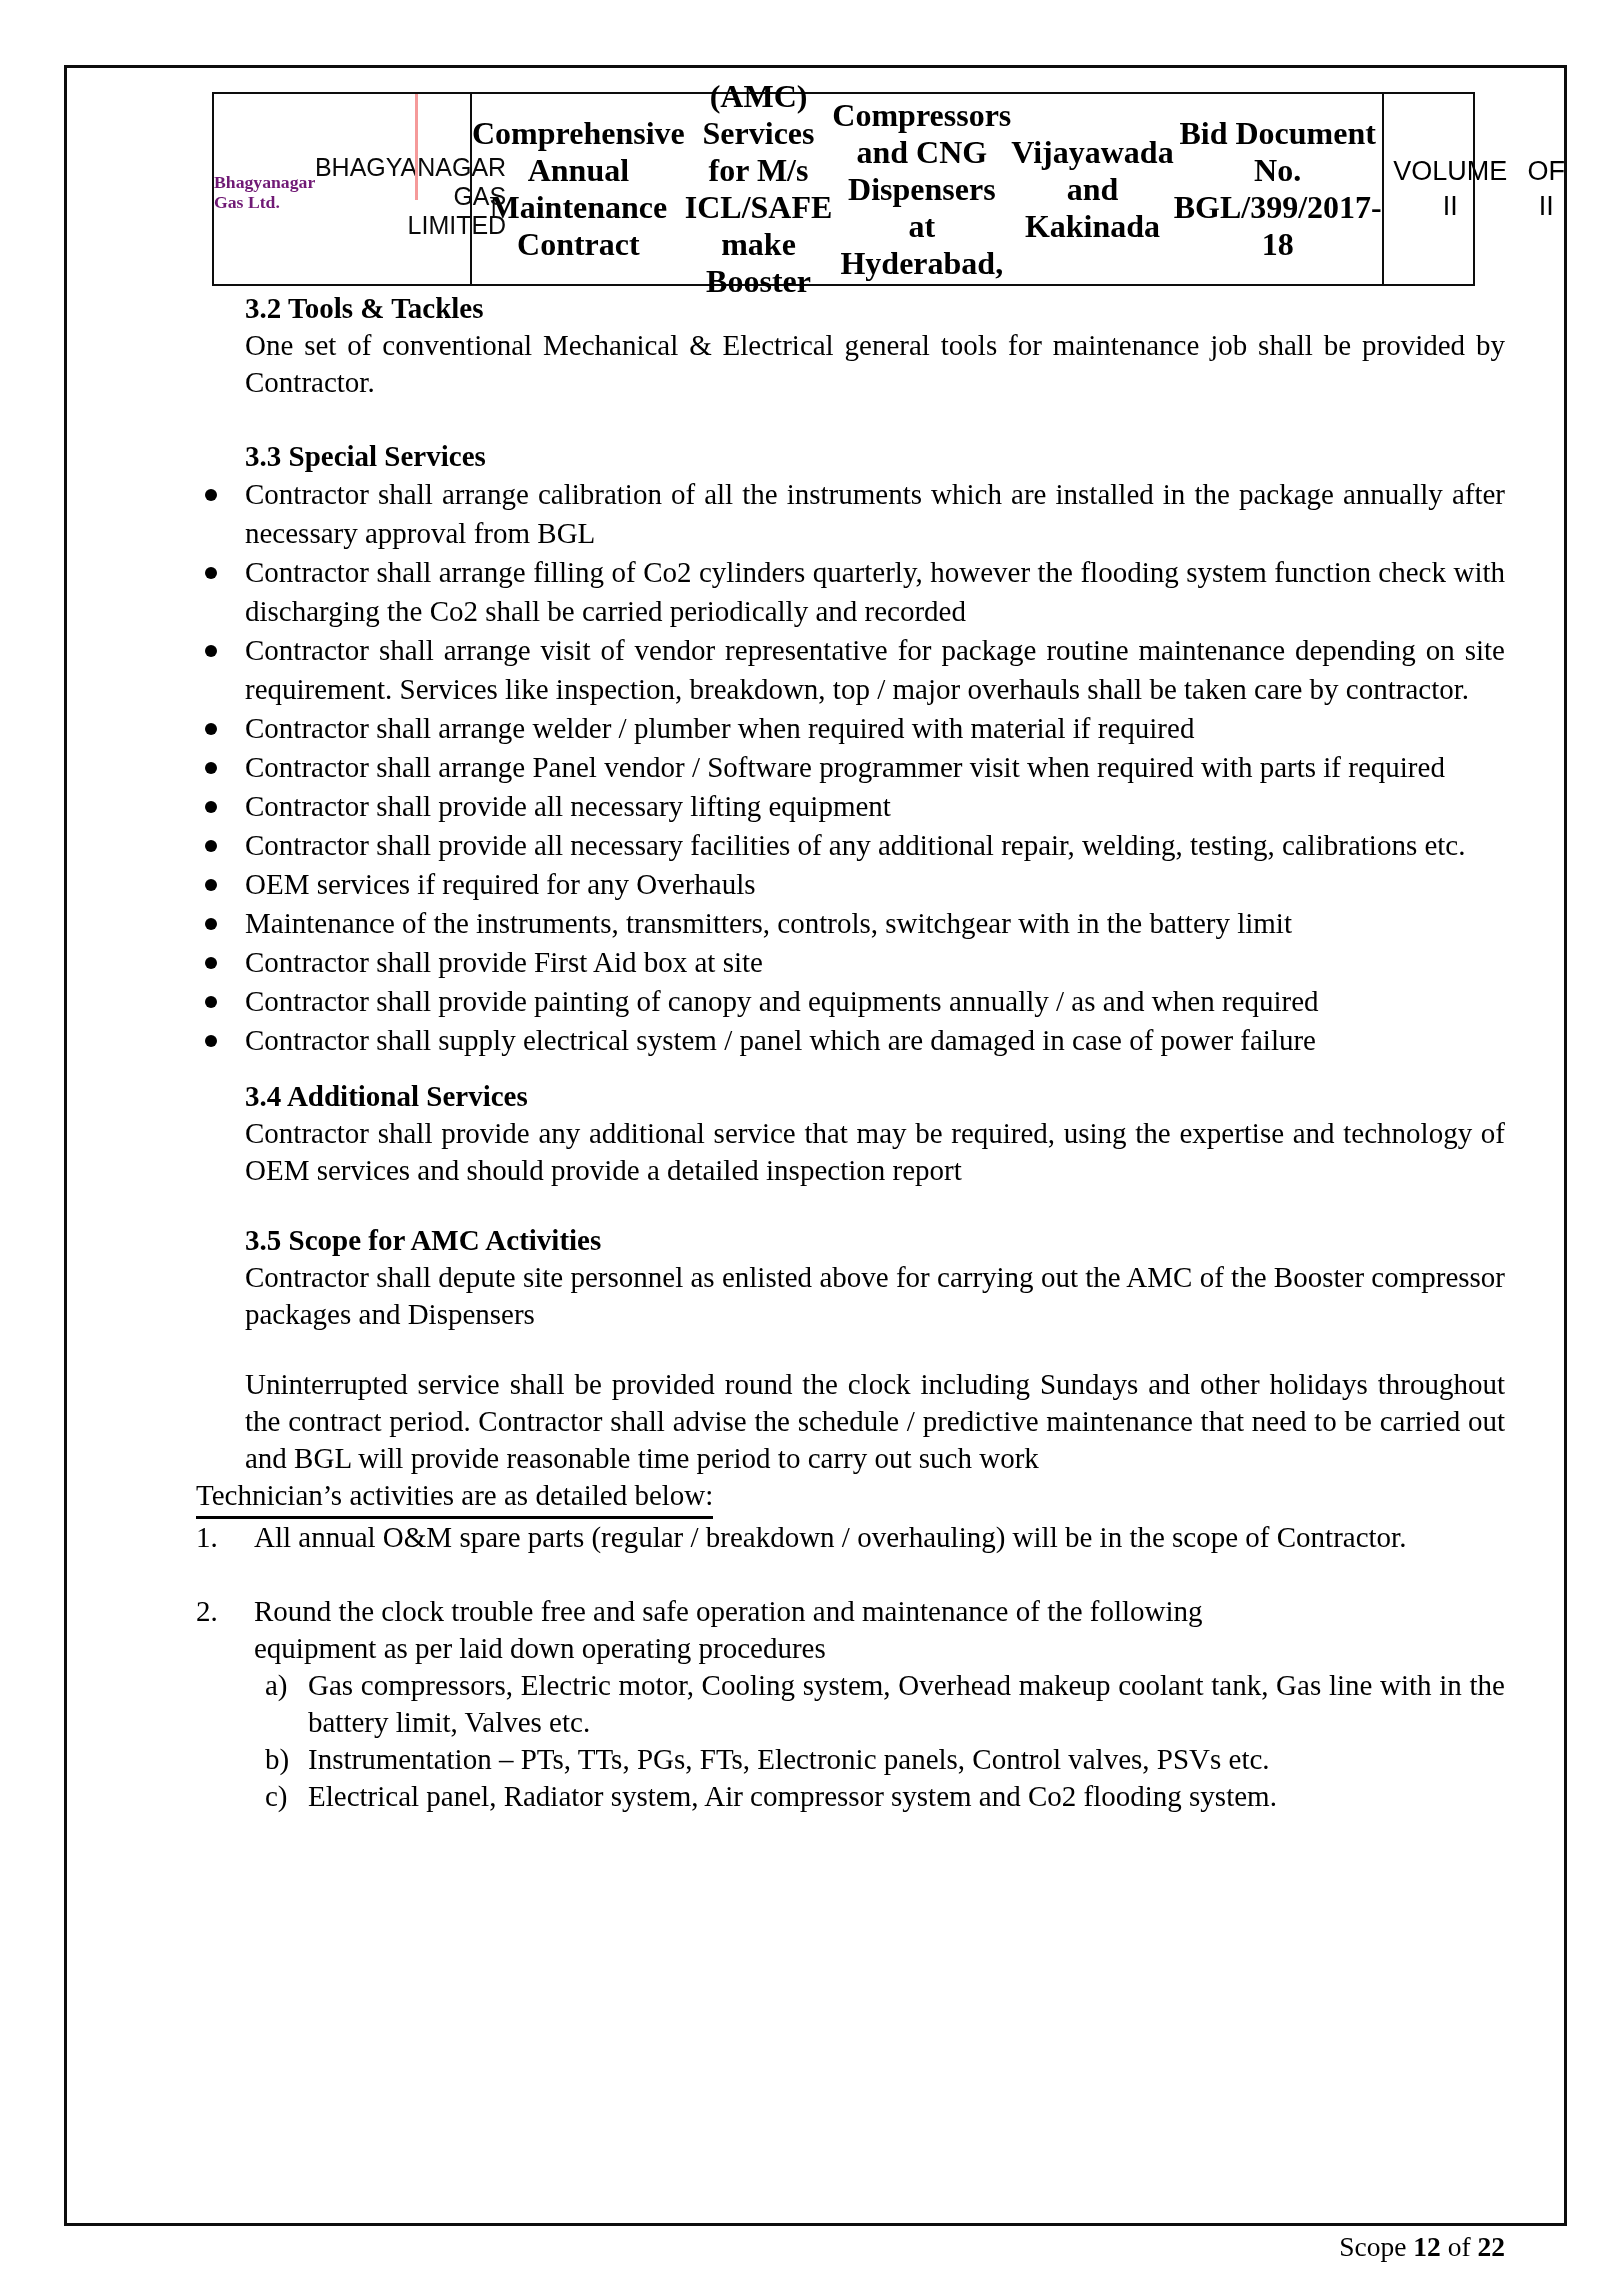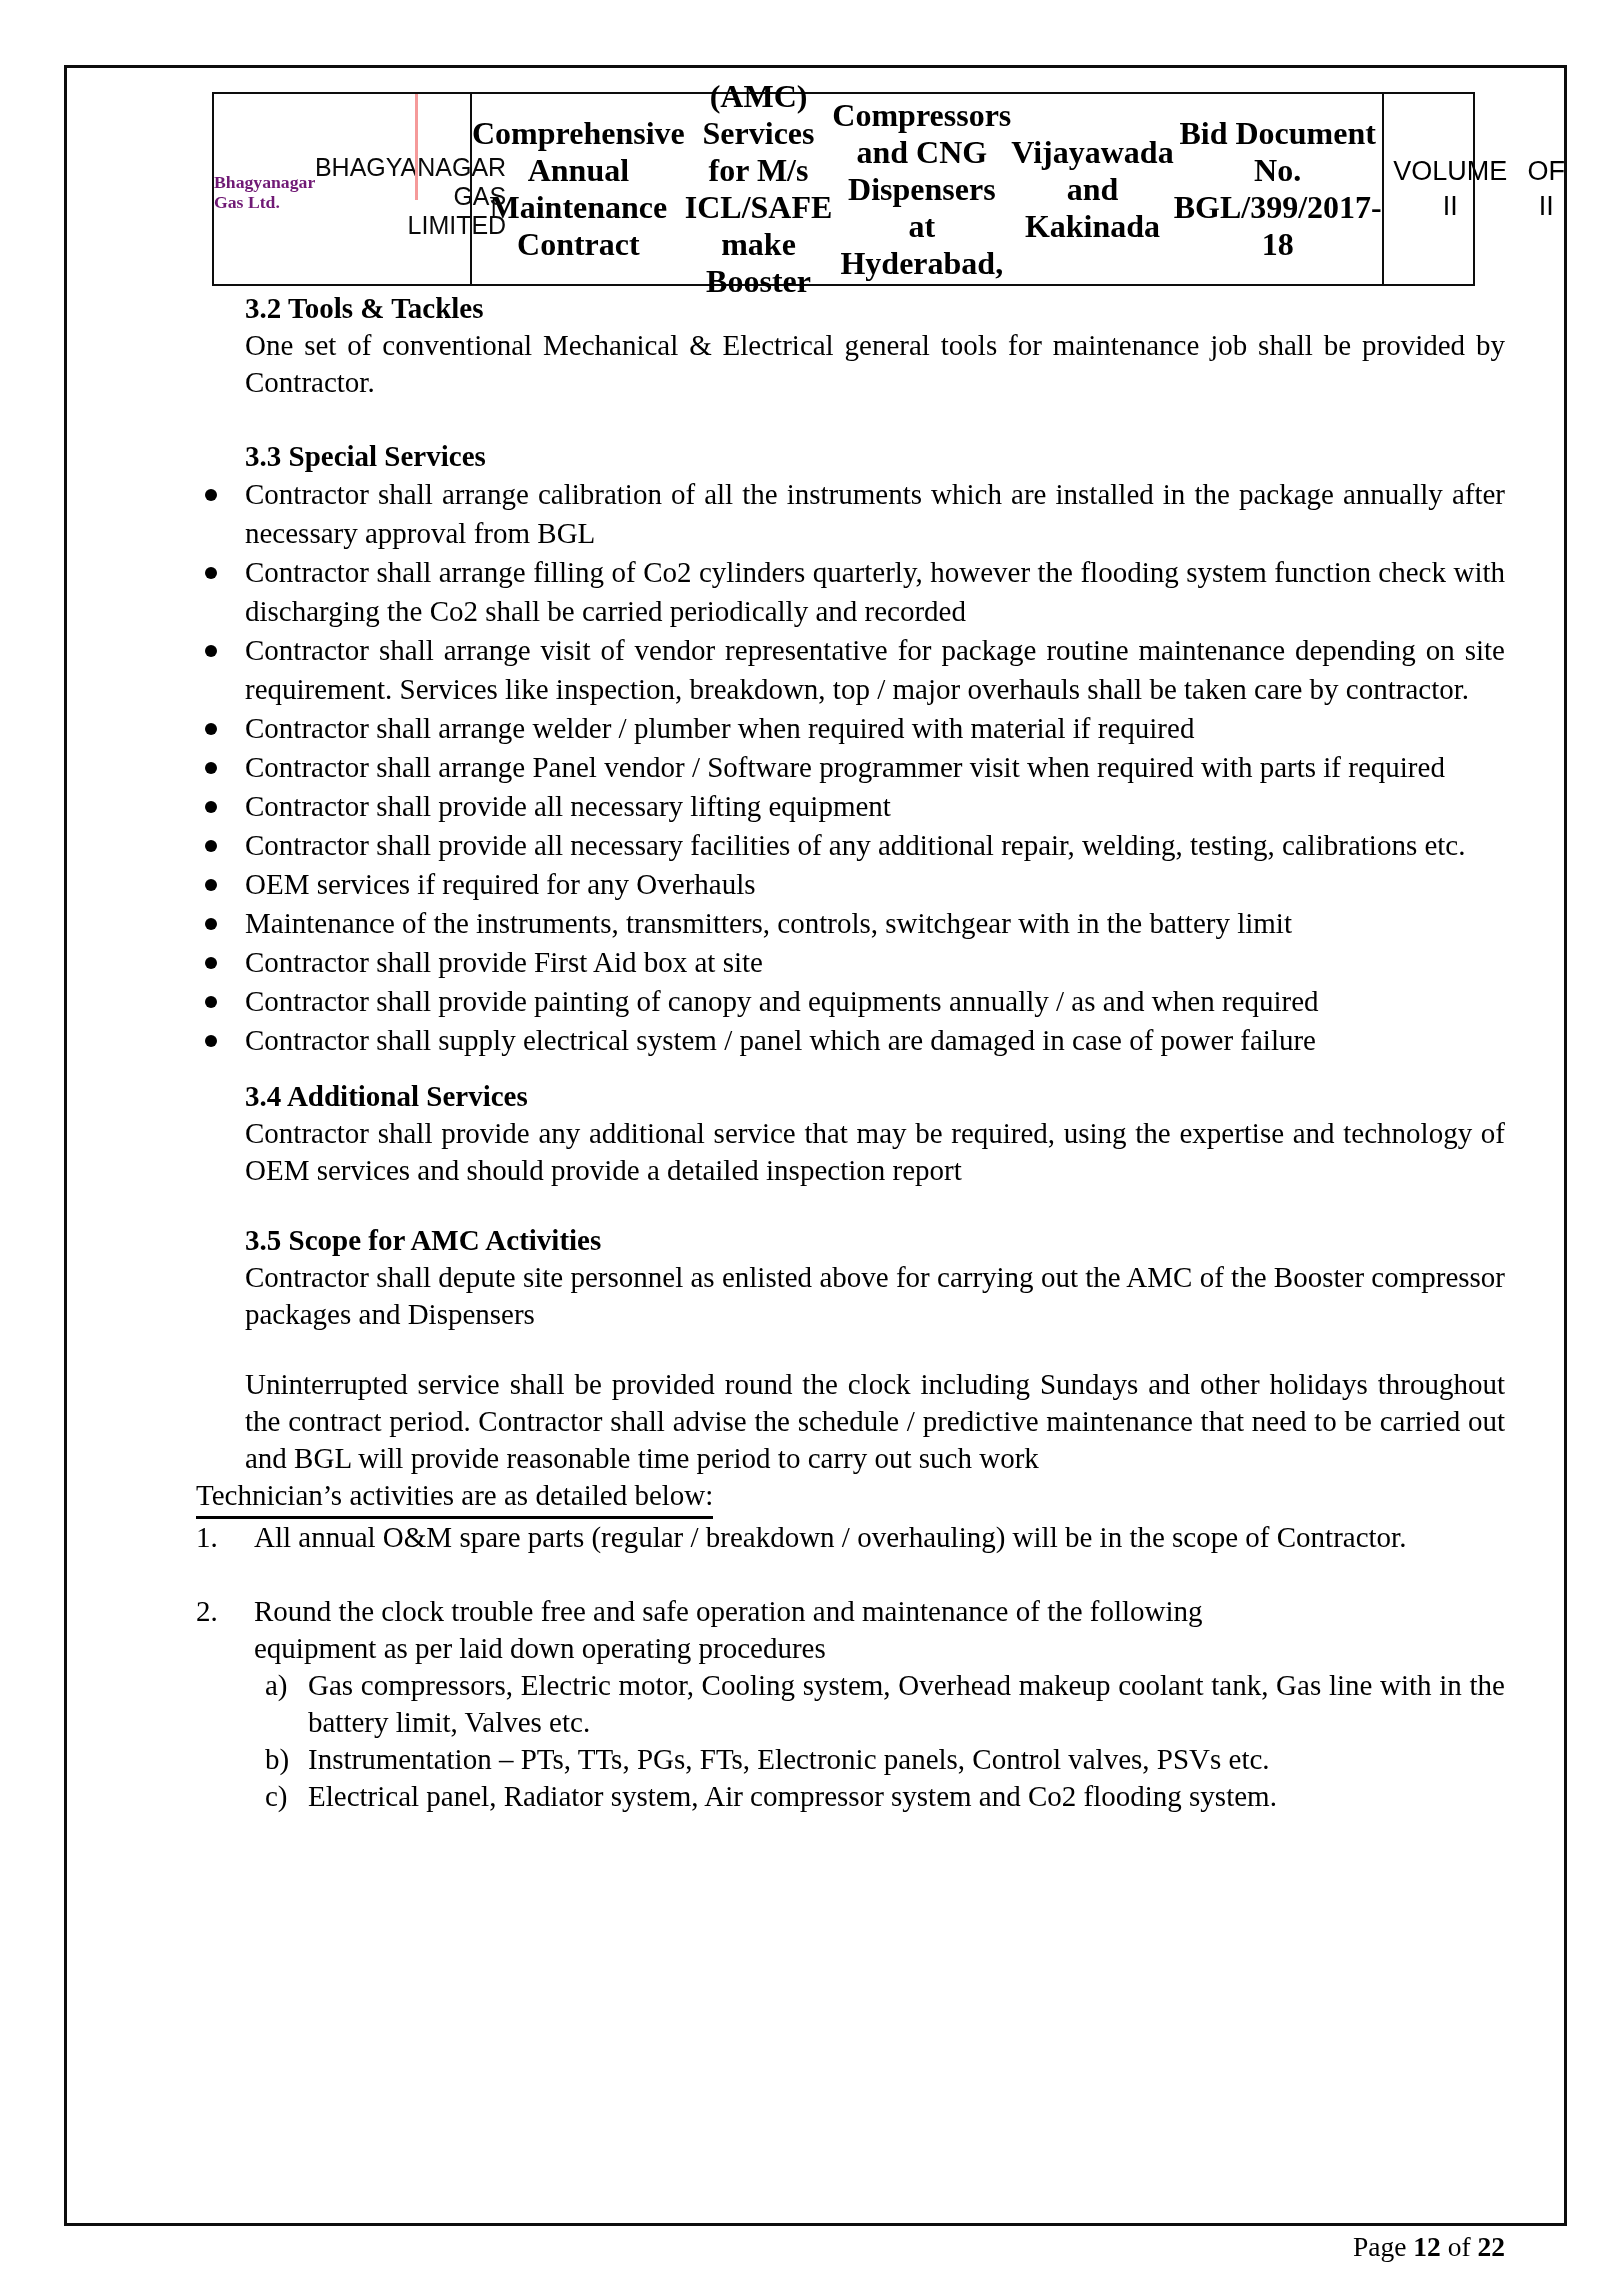--- a/index.html
+++ b/index.html
@@ -294,18 +294,18 @@
     <span class="sub-text">Instrumentation – PTs, TTs, PGs, FTs, Electronic panels, Control valves, PSVs etc.</span>
   </div>
   <div class="sub-item">
     <span class="sub-col">c)</span>
     <span class="sub-text">Electrical panel, Radiator system, Air compressor system and Co2 flooding system.</span>
   </div>
 
 </div>
 
 <div class="footer">
-  <span>Page</span>
+  <span>Scope</span>
   <span class="b">12</span>
   <span>of</span>
   <span class="b">22</span>
 </div>
 
 
 </body></html>

